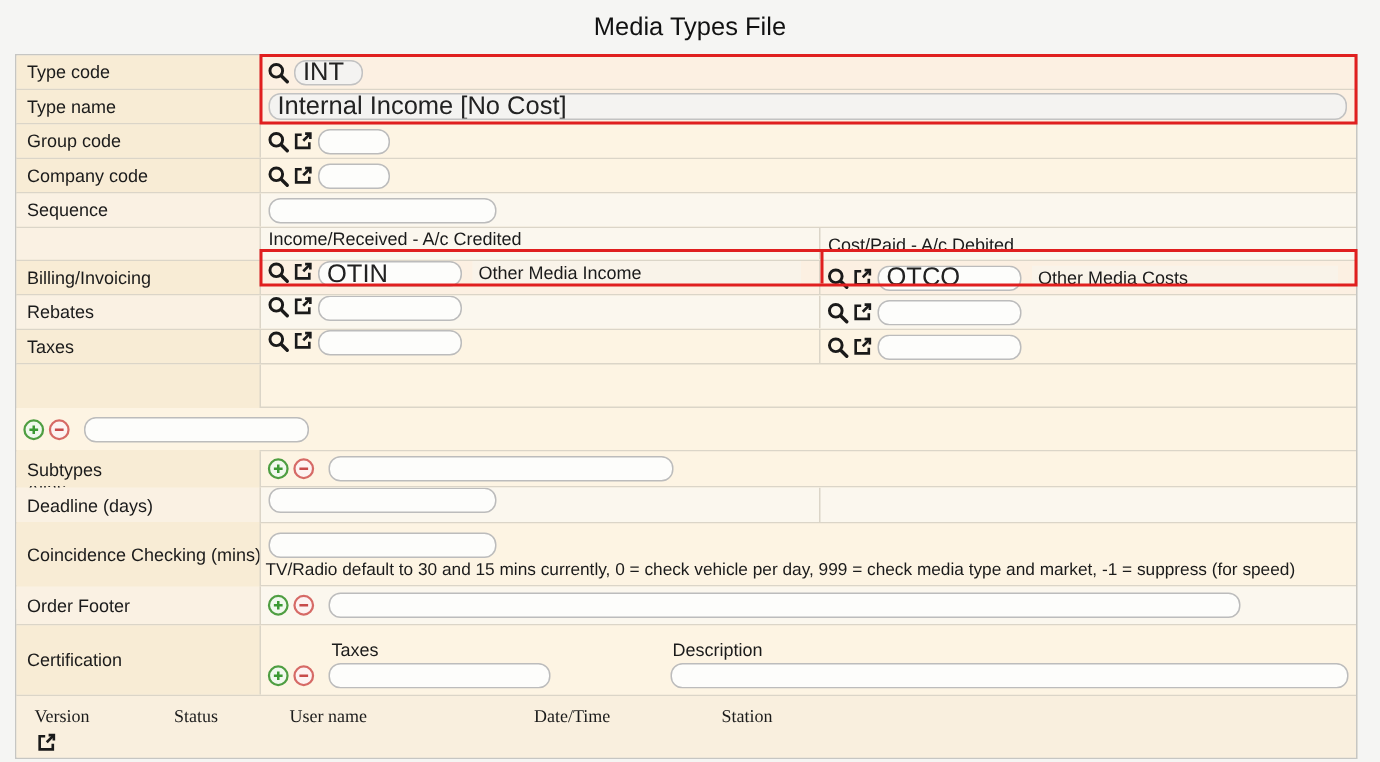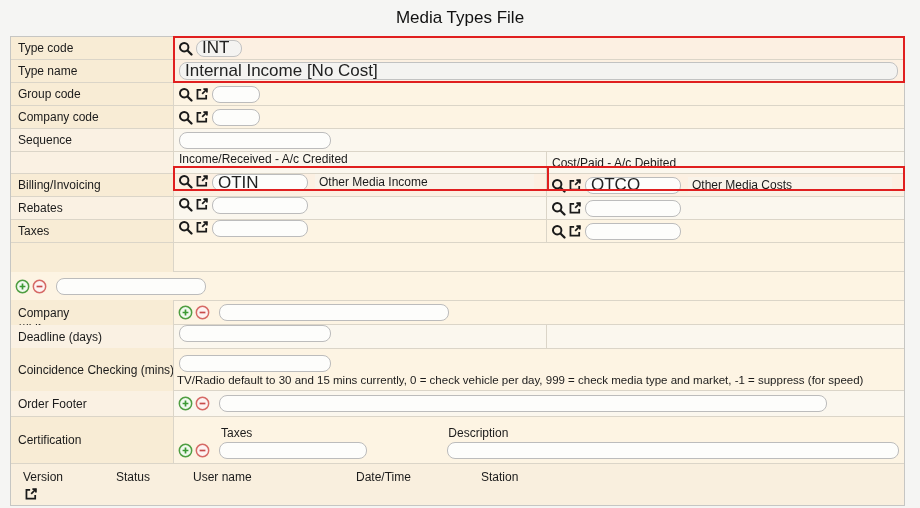--- a/index.html
+++ b/index.html
@@ -96,21 +96,21 @@
   .stack .inrow{display:flex;align-items:center;}
   .hint{font-size:11.5px;color:#1b1b1b;white-space:nowrap;margin-top:2px;}
   
   .cert{flex:1;display:block;padding:4px 0 0 3px;overflow:hidden;}
   .cert-heads{display:flex;font-size:12px;margin-bottom:2px;}
   .cert-code-head{margin-left:44px;}
   .cert-desc-head{margin-left:196px;}
   .cert-line{display:flex;align-items:center;}
   .cert-gap{width:78px;flex:0 0 78px;}
   
-  .foot{background:#f9efde;display:block;padding:6px 16px 0 12px;box-sizing:border-box;}
+  .foot{background:#f9efde;display:block;padding:6px 16px 0 12px;box-sizing:border-box;font-family:Liberation Serif, serif;}
   .foot-cols{display:flex;font-size:12px;}
   .fc0{width:93px;} .fc1{width:77px;} .fc2{width:133px;} .fc3{width:125px;margin-left:30px;}
   .foot-icons{margin-top:3px;}
 </style>
 </head>
 <body>
 
 <div class="title">Media Types File</div>
 
 <div class="tbl">
@@ -380,21 +380,21 @@
       <circle cx="8" cy="8" r="6.6" fill="#fdf3f2" stroke="#d66a66" stroke-width="1.6"></circle>
       <path d="M4.9 8 H11.1" fill="none" stroke="#c84b4b" stroke-width="1.8"></path>
     </svg>
   </span>
 
       <input class="fld w150" style="margin-left: 8px;">
     </div>
   </div>
 
   <div class="row h23">
-    <div class="lbl">Company</div>
+    <div class="lbl">Subtypes</div>
     <div class="cnt">
 
   <span class="ic">
     <svg viewBox="0 0 16 16" width="15" height="15">
       <circle cx="8" cy="8" r="6.6" fill="#f1f9ee" stroke="#4f9e42" stroke-width="1.6"></circle>
       <path d="M8 4.9 V11.1 M4.9 8 H11.1" fill="none" stroke="#3c9a34" stroke-width="1.8"></path>
     </svg>
   </span>
 
   <span class="ic">

